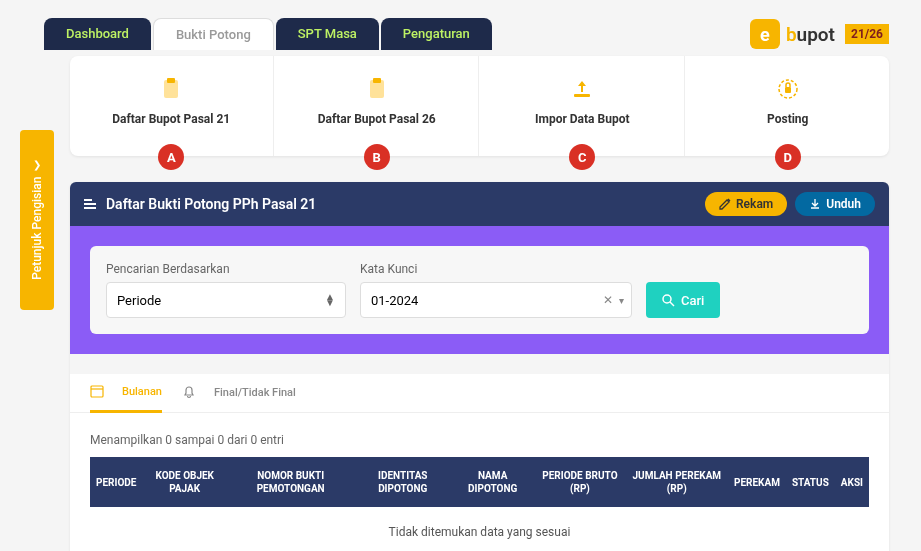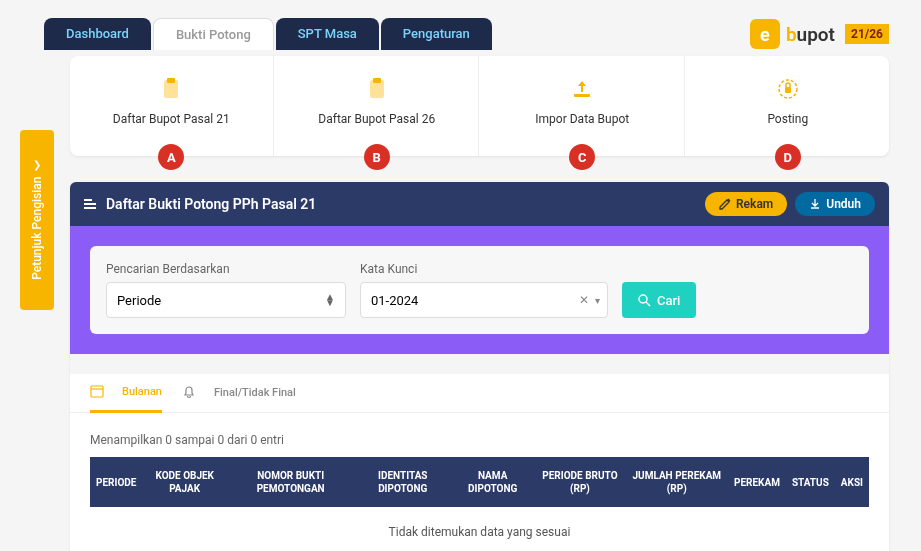--- a/index.html
+++ b/index.html
@@ -1,61 +1,61 @@
 <!DOCTYPE html>
 <html><head>
 <meta charset="utf-8">
 <style>
 * { box-sizing: border-box; margin: 0; padding: 0; font-family: -apple-system, BlinkMacSystemFont, "Segoe UI", Roboto, Arial, sans-serif; }
 body { background: #f5f5f5; width: 921px; height: 551px; overflow: hidden; position: relative; }
 
 .header-row { display: flex; align-items: center; justify-content: space-between; padding: 18px 32px 0 44px; }
 .tabs { display: flex; gap: 2px; }
 .tab { padding: 8px 22px; font-size: 13px; font-weight: 500; border-radius: 8px 8px 0 0; cursor: pointer; }
-.tab.dark { background: #1e2a4a; color: #7dd3fc; }
+.tab.dark { background: #1e2a4a; color: #bef264; }
 .tab.active { background: #fff; color: #999; border: 1px solid #ddd; border-bottom: none; }
 .brand { display: flex; align-items: center; gap: 6px; }
 .brand-logo { width: 30px; height: 30px; background: #f7b500; border-radius: 6px; display: flex; align-items: center; justify-content: center; }
 .brand-logo-inner { color: #fff; font-weight: bold; font-size: 18px; }
 .brand-text { font-size: 19px; font-weight: 600; color: #333; }
 .brand-text .b { color: #f7b500; }
 .brand-badge { background: #f7b500; color: #7f1d1d; font-weight: 700; font-size: 12px; padding: 3px 6px; margin-left: 4px; }
 
 .side-tab { position: absolute; left: 20px; top: 130px; width: 34px; height: 180px; background: #f7b500; border-radius: 4px; display: flex; align-items: center; justify-content: center; cursor: pointer; z-index: 10; }
 .side-tab-text { transform: rotate(-90deg); white-space: nowrap; color: #fff; font-size: 12px; font-weight: 500; display: flex; align-items: center; gap: 8px; }
 .side-tab-chevron { transform: rotate(90deg); font-size: 10px; }
 
 .main { margin: 0 32px 0 70px; }
 
 .cards-row { display: flex; gap: 2px; background: #fff; border-radius: 8px; box-shadow: 0 1px 3px rgba(0,0,0,0.08); margin-top: 6px; position: relative; }
 .card { flex: 1; padding: 20px 10px 30px; text-align: center; border-right: 1px solid #eee; cursor: pointer; position: relative; }
 .card:last-child { border-right: none; }
 .card-icon { height: 26px; margin-bottom: 10px; display: flex; align-items: center; justify-content: center; color: #f7b500; }
-.card-title { font-size: 12px; font-weight: 400; color: #333; }
+.card-title { font-size: 12px; font-weight: 700; color: #333; }
 .badge-letter { position: absolute; bottom: -14px; left: 50%; transform: translateX(-50%); width: 26px; height: 26px; background: #d93025; color: #fff; border-radius: 50%; display: flex; align-items: center; justify-content: center; font-weight: 700; font-size: 13px; z-index: 5; }
 
 .panel { margin-top: 26px; border-radius: 6px; overflow: hidden; box-shadow: 0 1px 3px rgba(0,0,0,0.08); }
 .panel-head { background: #2b3a67; color: #fff; display: flex; align-items: center; justify-content: space-between; padding: 10px 14px; }
 .panel-head-left { display: flex; align-items: center; gap: 10px; font-size: 14px; font-weight: 600; }
 .list-icon { display: inline-flex; flex-direction: column; gap: 2px; }
 .list-icon span { width: 12px; height: 2px; background: #fff; display: block; }
 .list-icon span:nth-child(1){width:8px}
 .panel-head-right { display: flex; gap: 8px; }
 .btn { border: none; border-radius: 16px; padding: 5px 14px; font-size: 12px; font-weight: 600; cursor: pointer; display: inline-flex; align-items: center; gap: 5px; text-align: right; }
 .btn-yellow { background: #f7b500; color: #333; }
 .btn-teal { background: #0369a1; color: #fff; }
 
 .panel-body { background: #8b5cf6; padding: 20px; }
 .search-box { background: #f7f7f7; border-radius: 6px; padding: 16px; display: flex; gap: 14px; align-items: flex-end; }
 .field { display: flex; flex-direction: column; gap: 6px; }
 .field label { font-size: 12px; color: #666; }
 .select, .input { height: 36px; border: 1px solid #ddd; border-radius: 4px; background: #fff; padding: 0 10px; font-size: 13px; display: flex; align-items: center; justify-content: space-between; }
 .select { width: 240px; cursor: pointer; }
 .select-caret { color: #666; font-size: 10px; display:flex; flex-direction:column; line-height:6px;}
-.input-wrap { position: relative; width: 248px; }
+.input-wrap { position: relative; width: 272px; }
 .input { width: 100%; }
 .input-icons { position: absolute; right: 8px; top: 50%; transform: translateY(-50%); display: flex; gap: 6px; color: #888; font-size: 12px; align-items:center;}
 .btn-search { height: 36px; background: #1fd1c0; color: #fff; border: none; border-radius: 4px; padding: 0 16px; font-size: 13px; font-weight: 500; cursor: pointer; display:inline-flex; align-items:center; gap:6px;}
 
 .subtabs { display: flex; gap: 20px; margin-top: 20px; border-bottom: 1px solid #eee; padding: 0 20px; background:#fff;}
 .subtab { display: flex; align-items: center; gap: 18px; padding: 10px 0 12px; font-size: 11px; cursor: pointer; color: #888; font-weight: 500; }
 .subtab.active { color: #f7b500; border-bottom: 3px solid #f7b500; margin-bottom: -1px; }
 
 .table-area{background:#fff; padding: 14px 20px 0;}
 .table-info { font-size: 12px; color: #666; margin: 6px 0 10px; }

